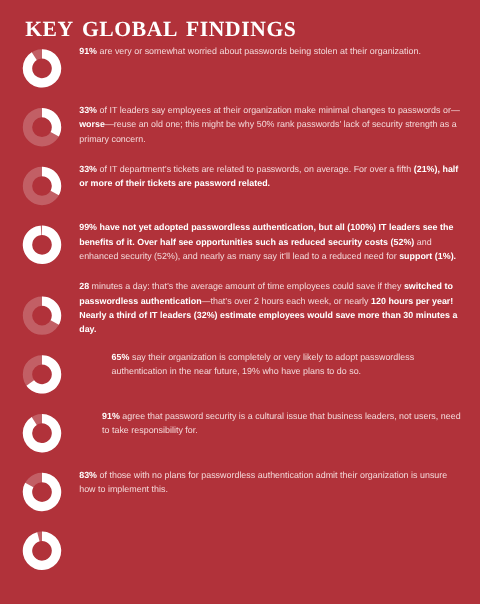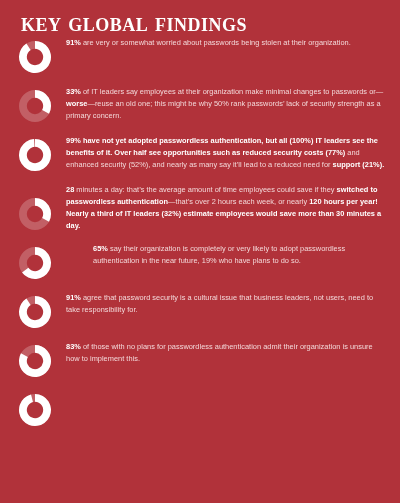--- a/index.html
+++ b/index.html
@@ -91,44 +91,53 @@
             <circle cx="18" cy="18" r="12.1" fill="none" stroke="#ffffff" stroke-width="7.800000000000001" opacity="0.22"></circle>
             <path d="M 18 2 A 16 16 0 0 1 32.020906880701816 25.708058785627447 L 25.18571477635968 21.950380127634066 A 8.2 8.2 0 0 0 18 9.8 Z" fill="#ffffff"></path>
           </svg>
         </div>
         <div class="text-cell"><b>33%</b><span> of IT leaders say employees at their organization make minimal changes to passwords or—</span><b>worse</b><span>—reuse an old one; this might be why 50% rank passwords’ lack of security strength as a primary concern.</span></div>
       </li>
       <li class="finding" style="margin-bottom: 11.12px;">
         <div class="icon-cell">
           <svg width="36" height="36" viewBox="0 0 36 36" class="donut">
             <circle cx="18" cy="18" r="12.1" fill="none" stroke="#ffffff" stroke-width="7.800000000000001" opacity="0.22"></circle>
+            <path d="M 18 2 A 16 16 0 0 1 32.020906880701816 25.708058785627447 L 25.18571477635968 21.950380127634066 A 8.2 8.2 0 0 0 18 9.8 Z" fill="#ffffff"></path>
+          </svg>
+        </div>
+        <div class="text-cell"><b>33%</b><span> of IT department’s tickets are related to passwords, on average. For over a fifth </span><b>(21%), half or more of their tickets are password related.</b></div>
+      </li>
+      <li class="finding" style="margin-bottom: 11.12px;">
+        <div class="icon-cell">
+          <svg width="36" height="36" viewBox="0 0 36 36" class="donut">
+            <circle cx="18" cy="18" r="12.1" fill="none" stroke="#ffffff" stroke-width="7.800000000000001" opacity="0.22"></circle>
             <path d="M 18 2 A 16 16 0 1 1 16.995351687530988 2.031572345147655 L 17.485117739859632 9.816180826888173 A 8.2 8.2 0 1 0 18 9.8 Z" fill="#ffffff"></path>
           </svg>
         </div>
-        <div class="text-cell"><b>99% have not yet adopted passwordless authentication, but all (100%) IT leaders see the benefits of it. Over half see opportunities such as reduced security costs (77%)</b><span> and enhanced security (52%), and nearly as many say it’ll lead to a reduced need for </span><b>support (21%).</b></div>
+        <div class="text-cell"><b>99% have not yet adopted passwordless authentication, but all (100%) IT leaders see the benefits of it. Over half see opportunities such as reduced security costs (52%)</b><span> and enhanced security (52%), and nearly as many say it’ll lead to a reduced need for </span><b>support (1%).</b></div>
       </li>
       <li class="finding" style="margin-bottom: 11.12px; align-items: flex-end;">
         <div class="icon-cell">
           <svg width="36" height="36" viewBox="0 0 36 36" class="donut">
             <circle cx="18" cy="18" r="12.1" fill="none" stroke="#ffffff" stroke-width="7.800000000000001" opacity="0.22"></circle>
             <path d="M 18 2 A 16 16 0 0 1 32.020906880701816 25.708058785627447 L 25.18571477635968 21.950380127634066 A 8.2 8.2 0 0 0 18 9.8 Z" fill="#ffffff"></path>
           </svg>
         </div>
         <div class="text-cell"><b>28</b><span> minutes a day: that’s the average amount of time employees could save if they </span><b>switched to passwordless authentication</b><span>—that’s over 2 hours each week, or nearly </span><b>120 hours per year! Nearly a third of IT leaders (32%) estimate employees would save more than 30 minutes a day.</b></div>
       </li>
       <li class="finding" style="margin-bottom: 11.12px; gap: 27px;">
         <div class="icon-cell">
           <svg width="36" height="36" viewBox="0 0 36 36" class="donut">
             <circle cx="18" cy="18" r="12.1" fill="none" stroke="#ffffff" stroke-width="7.800000000000001" opacity="0.22"></circle>
             <path d="M 18 2 A 16 16 0 1 1 5.055728090000843 27.404564036679574 L 11.366060646125433 22.81983906879828 A 8.2 8.2 0 1 0 18 9.8 Z" fill="#ffffff"></path>
           </svg>
         </div>
         <div class="text-cell"><b>65%</b><span> say their organization is completely or very likely to adopt passwordless authentication in the near future, 19% who have plans to do so.</span></div>
       </li>
-      <li class="finding" style="margin-bottom: 11.12px;">
+      <li class="finding" style="margin-bottom: 11.12px; gap: 19px;">
         <div class="icon-cell">
           <svg width="36" height="36" viewBox="0 0 36 36" class="donut">
             <circle cx="18" cy="18" r="12.1" fill="none" stroke="#ffffff" stroke-width="7.800000000000001" opacity="0.22"></circle>
             <path d="M 18 2 A 16 16 0 1 1 9.426771280336059 4.490753191967755 L 13.60622028117223 11.076511010883475 A 8.2 8.2 0 1 0 18 9.8 Z" fill="#ffffff"></path>
           </svg>
         </div>
         <div class="text-cell"><b>91%</b><span> agree that password security is a cultural issue that business leaders, not users, need to take responsibility for.</span></div>
       </li>
       <li class="finding" style="margin-bottom: 11.12px;">
         <div class="icon-cell">

